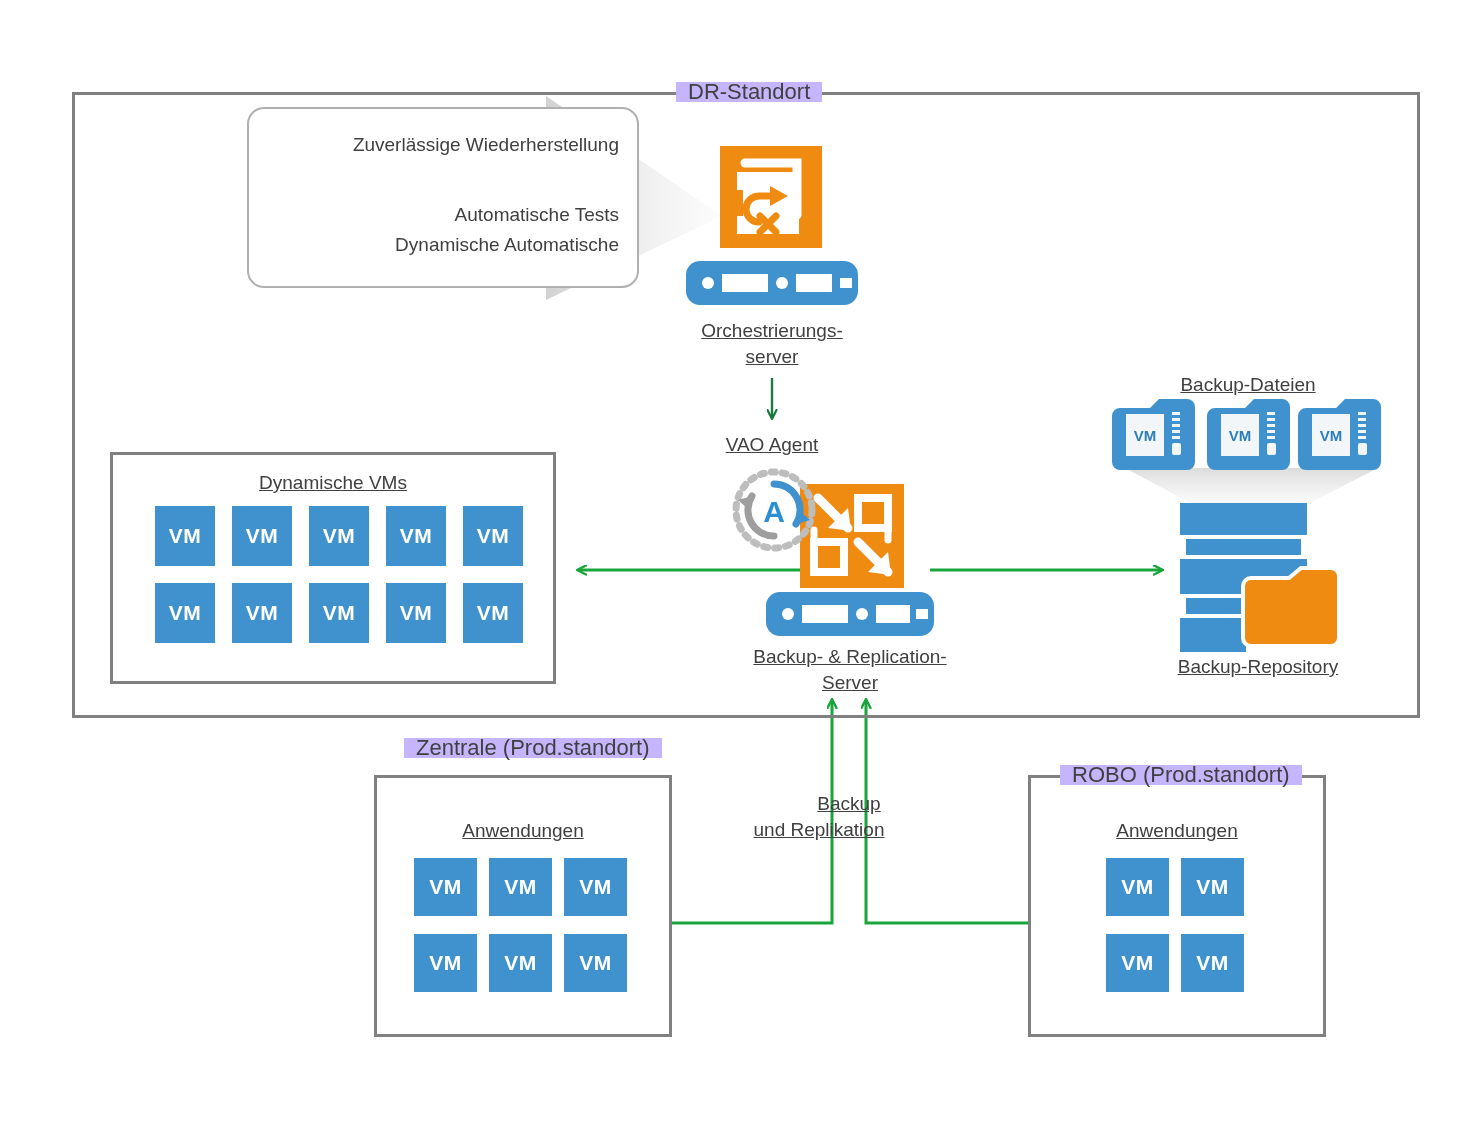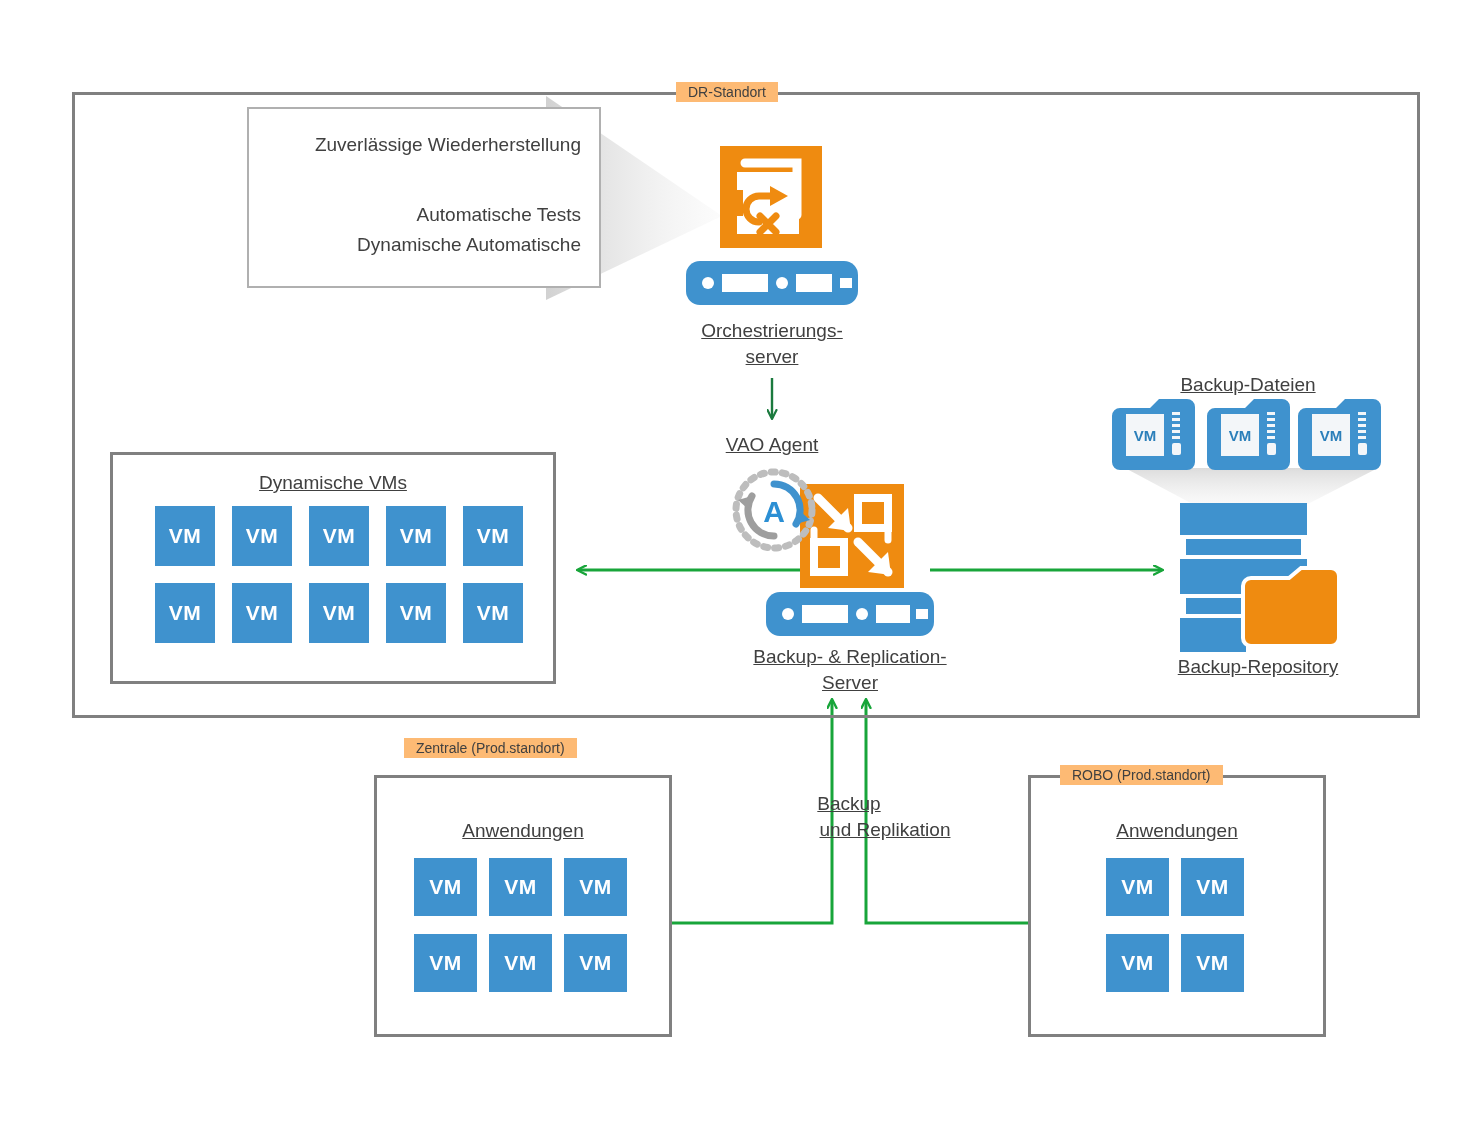--- a/index.html
+++ b/index.html
@@ -10,21 +10,21 @@
   }
   .abs{position:absolute;}
 
   
   .txt{position:absolute;color:#404040;font-size:19px;line-height:26px;white-space:pre;text-decoration:underline;}
   .txt.c{text-align:center;}
 
   
   .frame{position:absolute;border:3px solid #808080;box-sizing:border-box;background:transparent;}
   .frame-title{
-    position:absolute;background:#fdba74;padding:0 12px;font-size:14px;color:#404040;
+    position:absolute;background:#c4b5fd;padding:0 12px;font-size:22px;color:#404040;
     line-height:20px;white-space:nowrap;
   }
 
   
   .box{position:absolute;border:3px solid #808080;box-sizing:border-box;background:#fff;}
 
   
   .callout{
     position:absolute;border:2px solid #b0b0b0;box-sizing:border-box;background:#fff;
     text-align:right;
@@ -193,21 +193,21 @@
     <rect x="1180" y="618" width="66" height="34" fill="#3f92ce"></rect>
   </g>
   <g>
     <path d="M1251,578 h38 l12,-10 h30 a8,8 0 0 1 8,8 v62 a8,8 0 0 1 -8,8 h-80 a8,8 0 0 1 -8,-8 v-52 a8,8 0 0 1 8,-8 z" fill="#ef8b10" stroke="#ffffff" stroke-width="4"></path>
   </g>
 </svg>
 
 <div class="frame" style="left:72px;top:92px;width:1348px;height:626px;"></div>
 <div class="frame-title" style="left:676px;top:82px;">DR-Standort</div>
 
-<div class="callout" style="left:247px;top:107px;width:354px;height:181px;">
+<div class="callout" style="left:247px;top:107px;width:392px;height:181px;border-radius:17px;">
   <div class="line abs" style="right:18px;top:24px;">Zuverlässige Wiederherstellung</div>
   <div class="line abs" style="right:18px;top:74px;margin-top:20px;">Automatische Tests</div>
   <div class="line abs" style="right:18px;top:124px;">Dynamische Automatische</div>
 </div>
 
 <div class="txt c" style="left:652px;top:318px;width:240px;">Orchestrierungs-</div>
 <div class="txt c" style="left:652px;top:344px;width:240px;">server</div>
 
 <div class="txt c" style="left:652px;top:432px;width:240px;">VAO Agent</div>
 
@@ -226,21 +226,21 @@
 <div class="vm" style="left:155px;top:583px;width:60px;height:60px;">VM</div>
 <div class="vm" style="left:232px;top:583px;width:60px;height:60px;">VM</div>
 <div class="vm" style="left:309px;top:583px;width:60px;height:60px;">VM</div>
 <div class="vm" style="left:386px;top:583px;width:60px;height:60px;">VM</div>
 <div class="vm" style="left:463px;top:583px;width:60px;height:60px;">VM</div>
 
 <div class="txt c" style="left:1120px;top:372px;width:256px;">Backup-Dateien</div>
 <div class="txt c" style="left:1120px;top:654px;width:276px;">Backup-Repository</div>
 
 <div class="txt c" style="left:729px;top:791px;width:240px;">Backup</div>
-<div class="txt c" style="left:765px;top:817px;width:240px;">und Replikation</div>
+<div class="txt c" style="left:699px;top:817px;width:240px;">und Replikation</div>
 
 <div class="frame" style="left:374px;top:775px;width:298px;height:262px;"></div>
 <div class="frame-title" style="left:404px;top:724px;margin-top:14px;">Zentrale (Prod.standort)</div>
 <div class="txt c" style="left:374px;top:818px;width:298px;">Anwendungen</div>
 
 <div class="vm" style="left:414px;top:858px;width:63px;height:58px;">VM</div>
 <div class="vm" style="left:489px;top:858px;width:63px;height:58px;">VM</div>
 <div class="vm" style="left:564px;top:858px;width:63px;height:58px;">VM</div>
 <div class="vm" style="left:414px;top:934px;width:63px;height:58px;">VM</div>
 <div class="vm" style="left:489px;top:934px;width:63px;height:58px;">VM</div>

